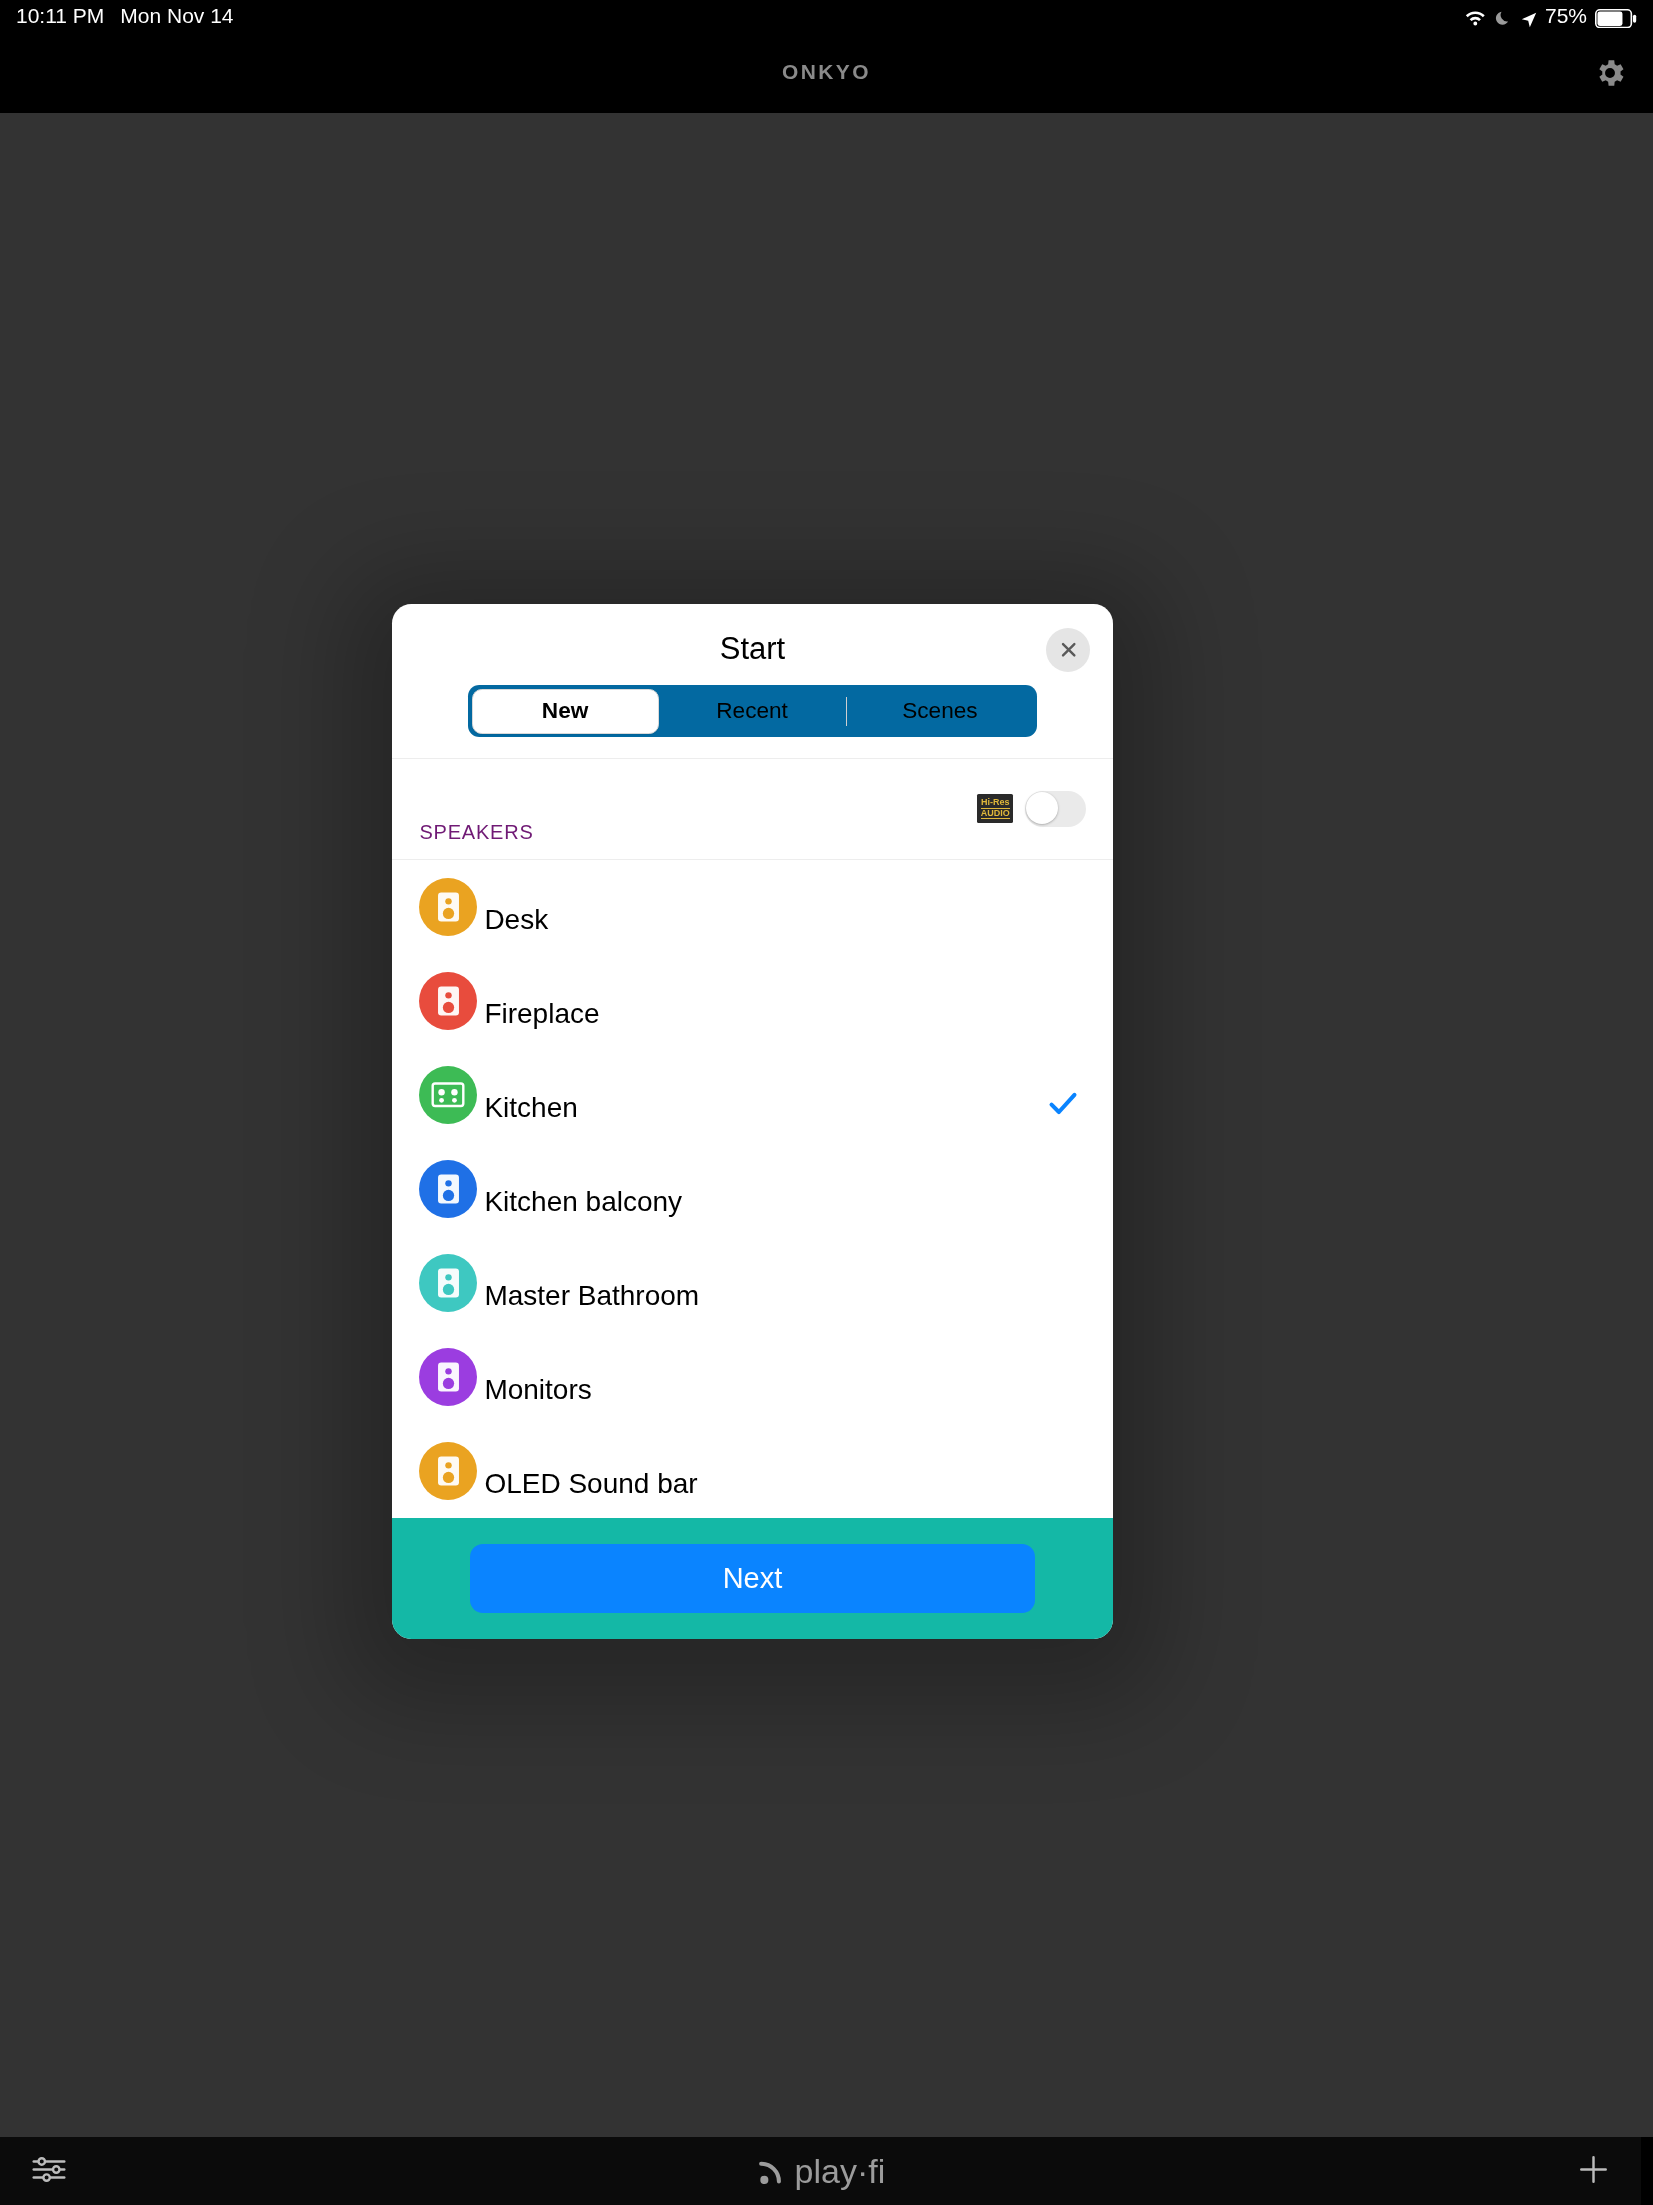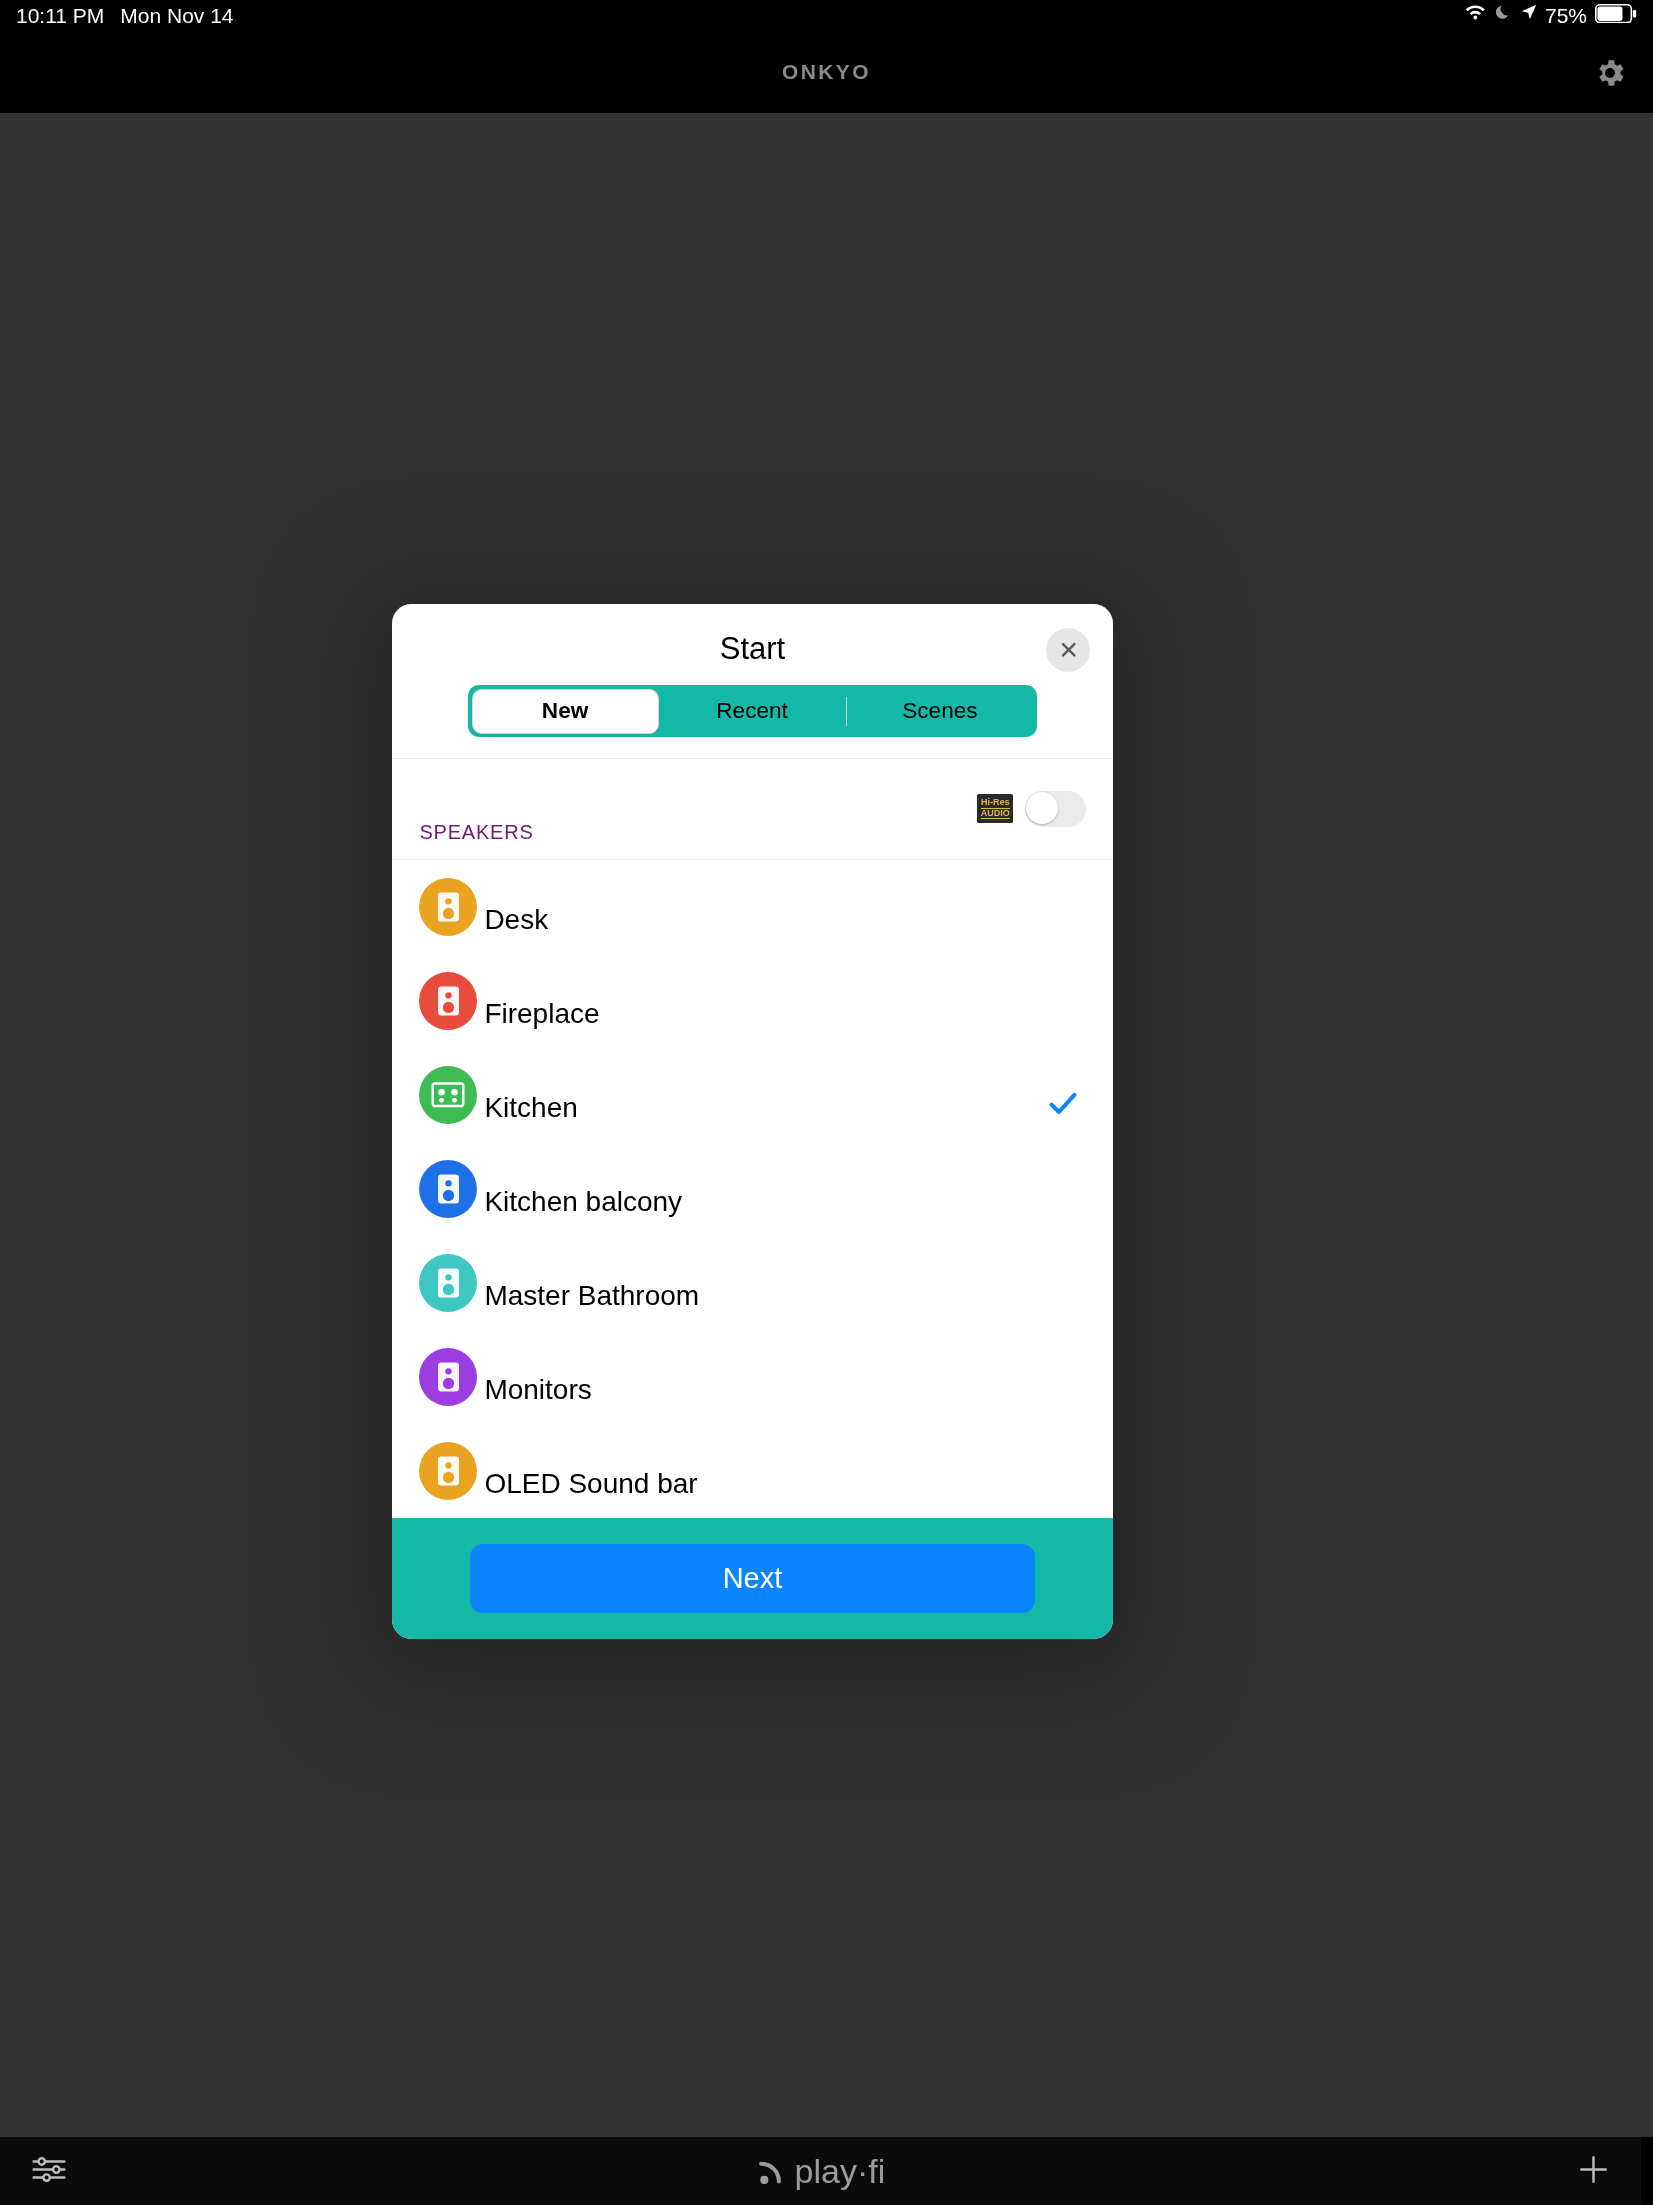--- a/index.html
+++ b/index.html
@@ -21,21 +21,21 @@
     display: flex;
     align-items: center;
     justify-content: space-between;
     padding: 16px 16px;
     color: #fff;
     font-size: 21px;
     font-weight: 500;
     z-index: 10;
   }
   .status-left { display: flex; gap: 16px; }
-  .status-right { display: flex; align-items: flex-start; gap: 8px; }
+  .status-right { display: flex; align-items: flex-end; gap: 8px; }
   .status-right svg { display: block; }
 
   
   .app-header {
     position: absolute;
     top: 32px; left: 0; right: 0;
     height: 81px;
     display: flex;
     align-items: center;
     justify-content: center;
@@ -90,21 +90,21 @@
 
   
   .seg-wrap {
     padding: 0 0 21px 0;
     display: flex;
     justify-content: center;
     border-bottom: 1.6px solid #ededed;
   }
   .seg {
     display: flex;
-    background: #14b8a6;
+    background: #0369a1;
     border-radius: 11.3px;
     padding: 3.2px;
   }
   .seg-item {
     width: 187px;
     height: 45px;
     display: flex;
     align-items: center;
     justify-content: center;
     font-size: 22.6px;

